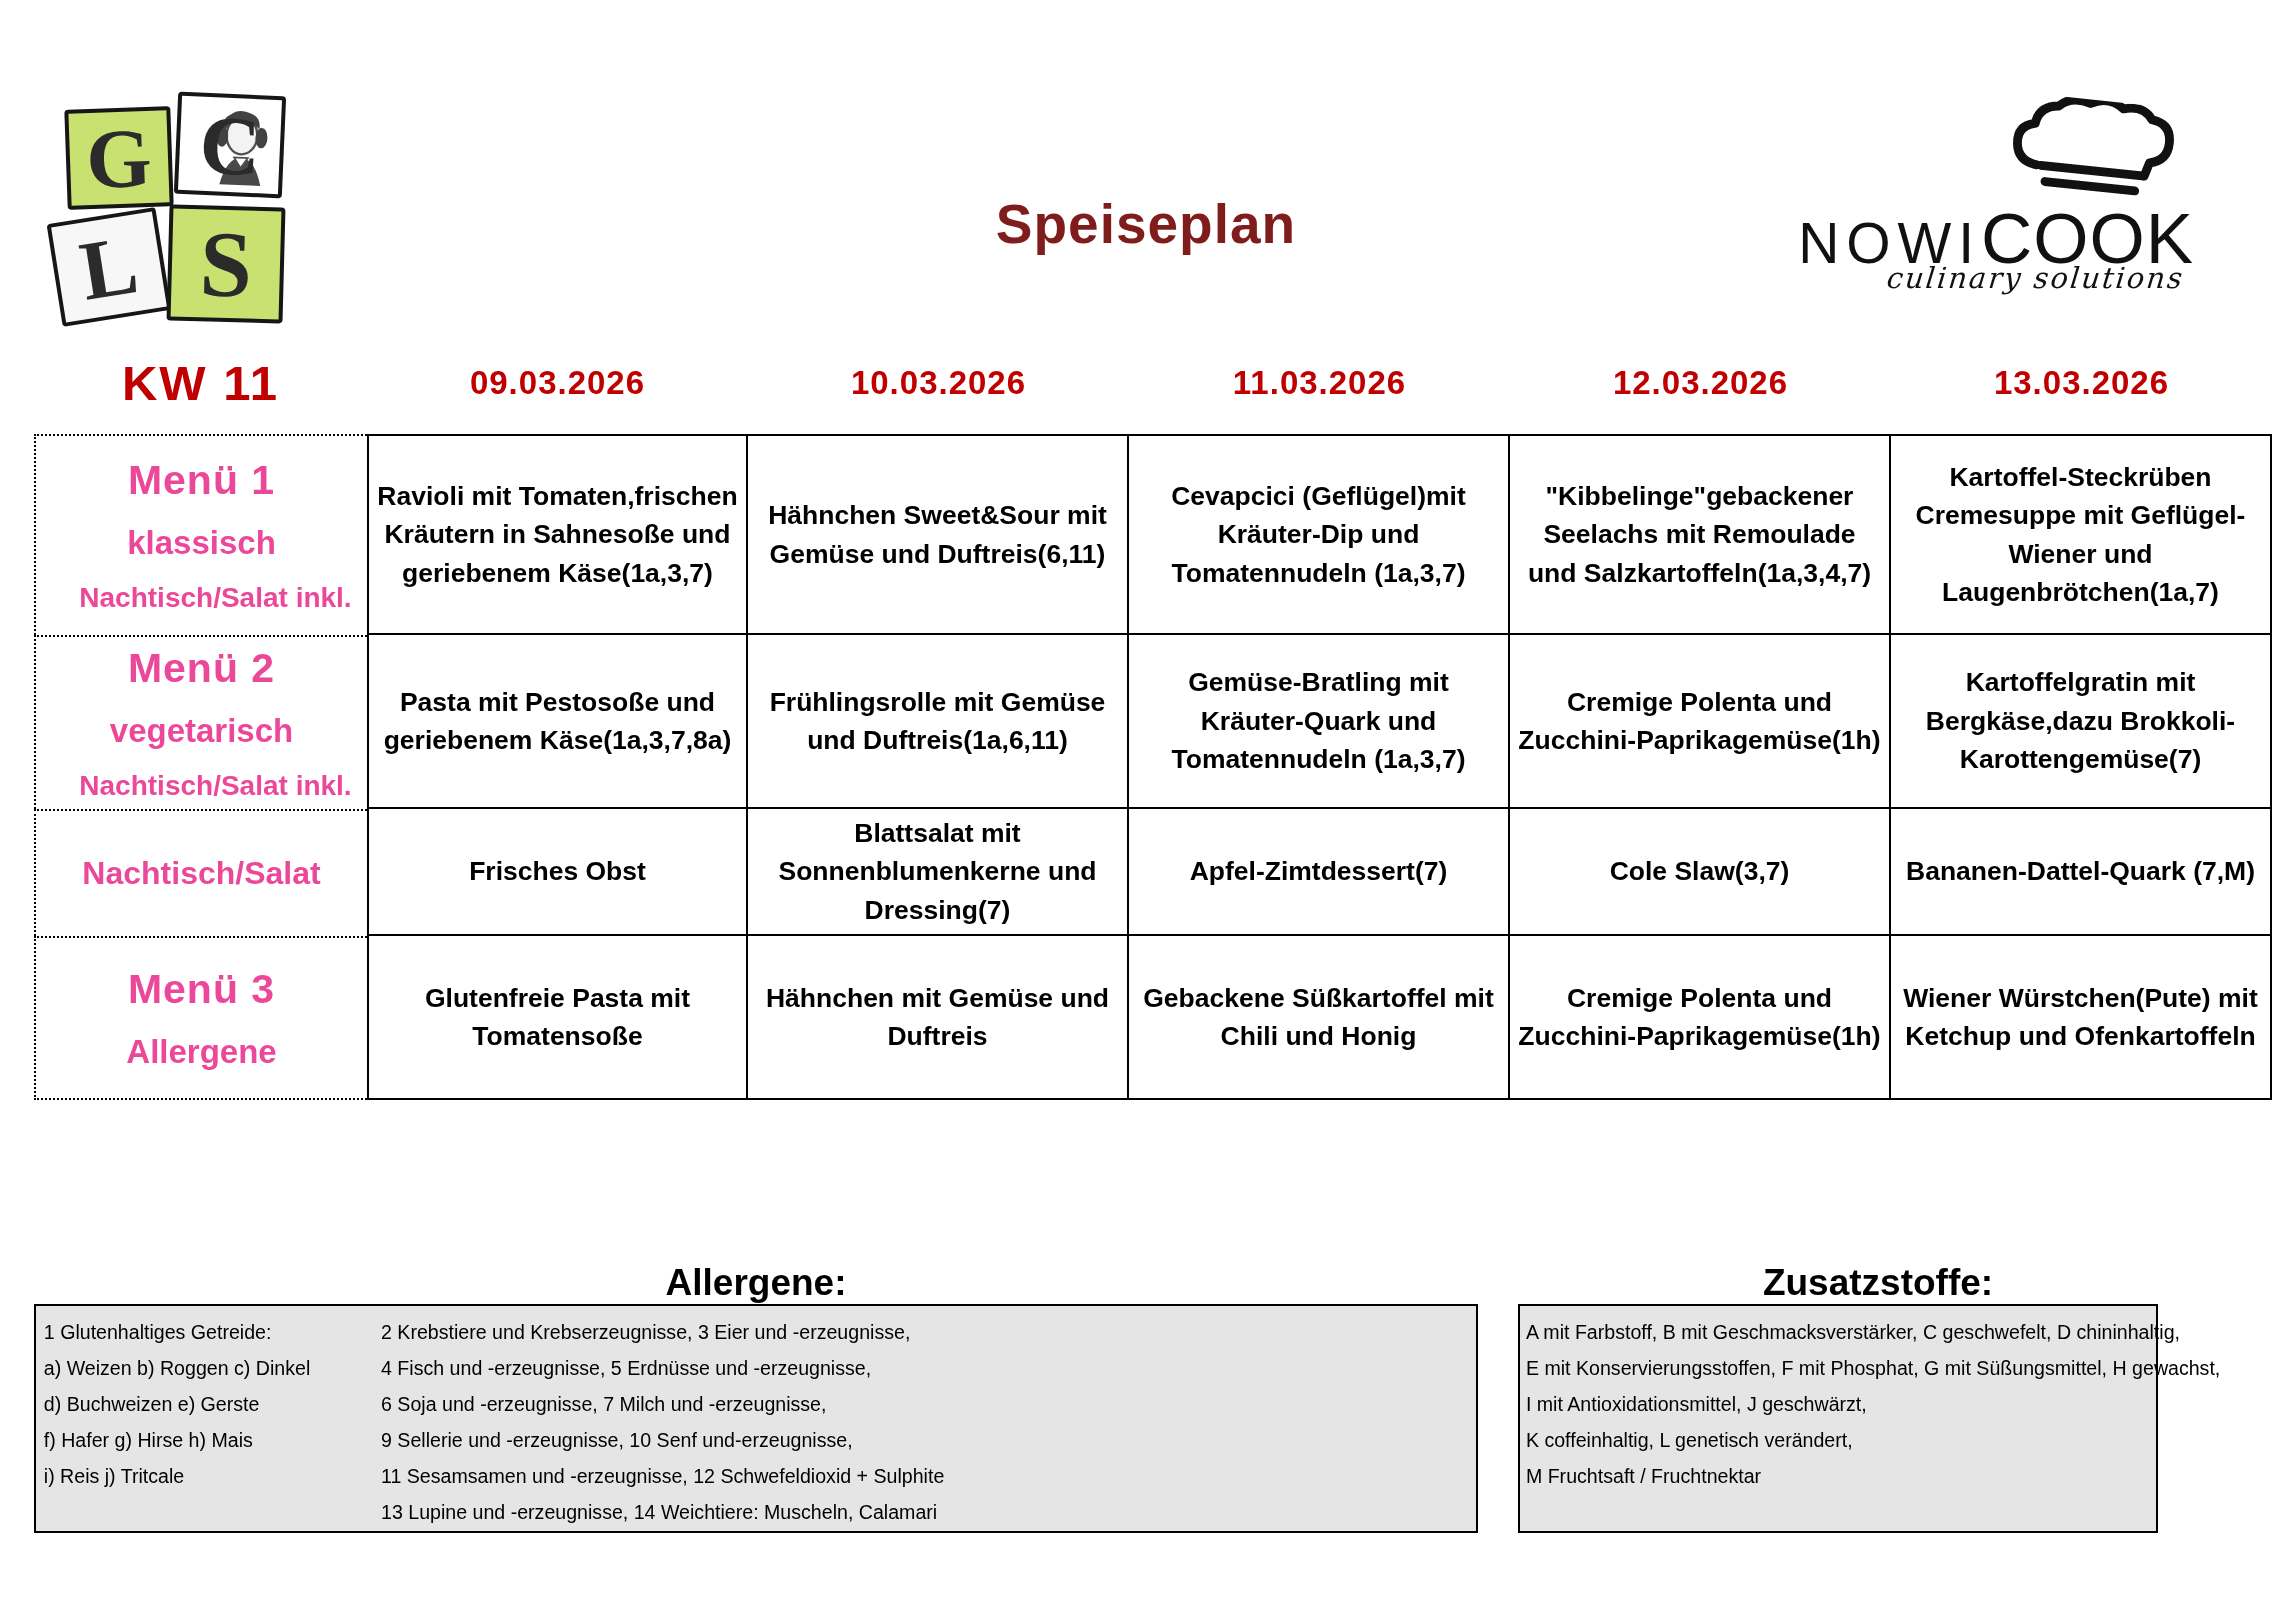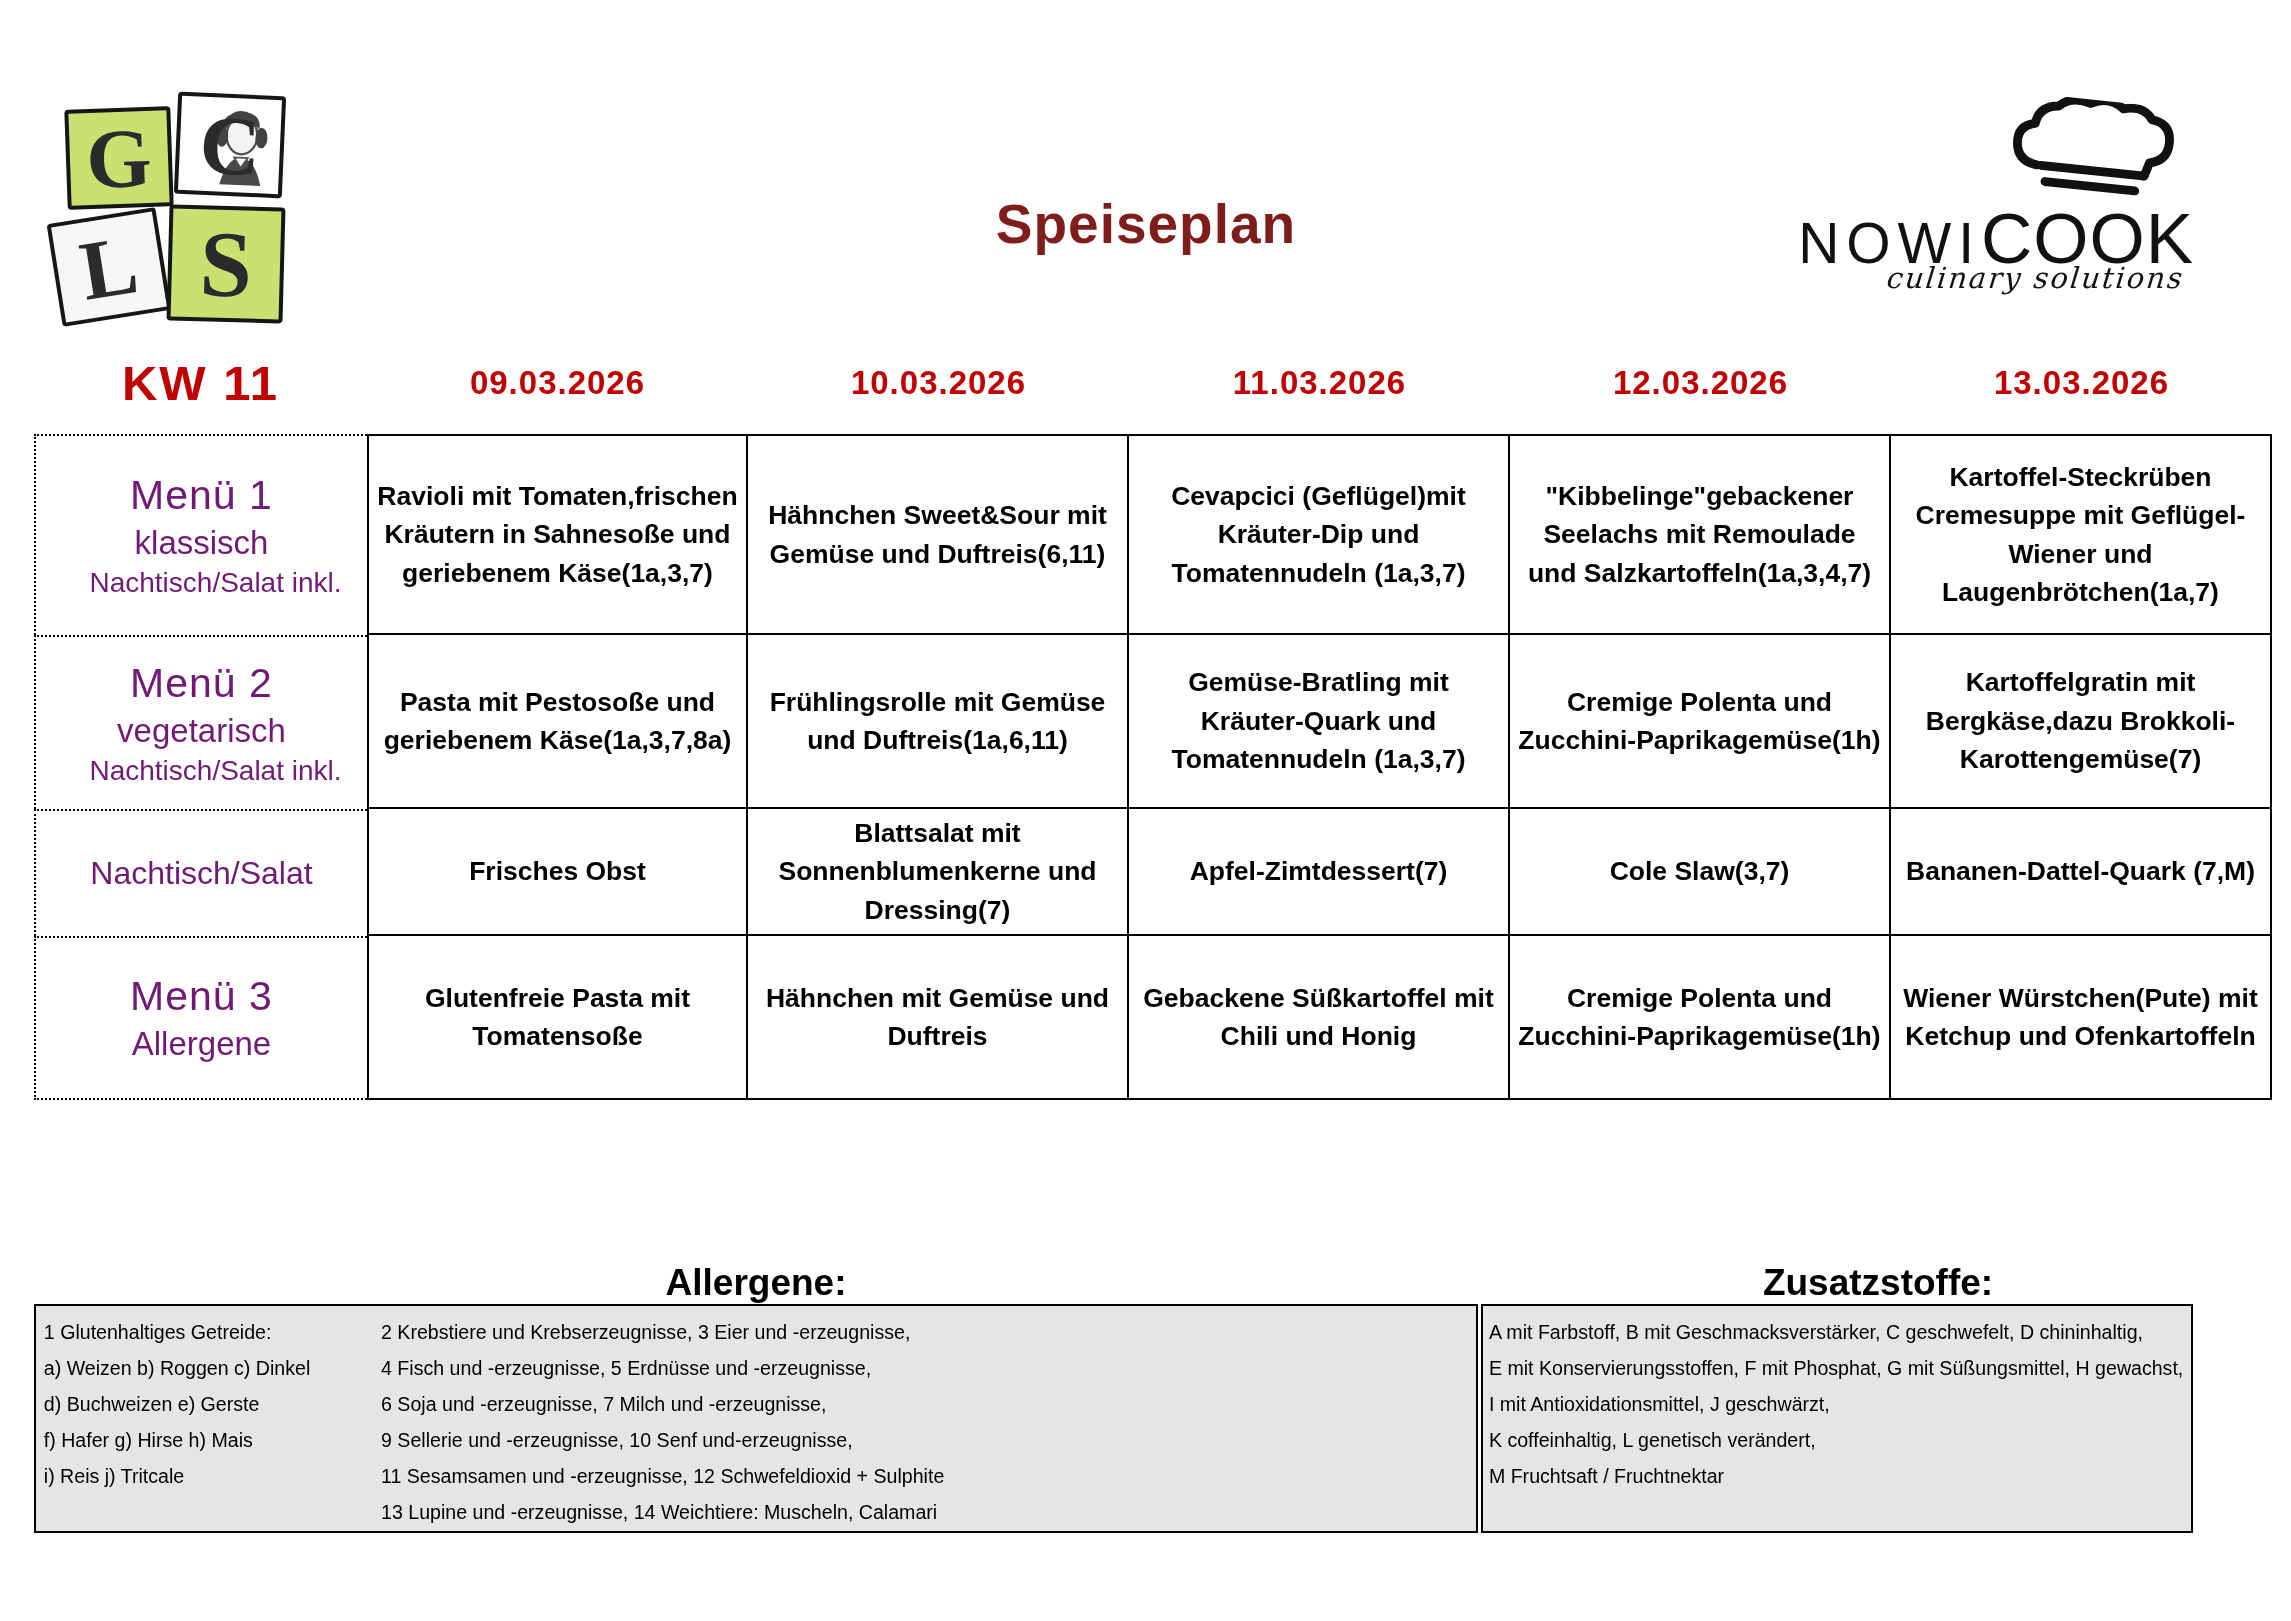--- a/index.html
+++ b/index.html
@@ -73,42 +73,42 @@
   .cell,.label-cell{box-sizing:border-box;display:flex;flex-direction:column;align-items:center;justify-content:center;text-align:center;}
   .cell{
     border-right:2.9px solid #000;border-bottom:2.9px solid #000;
     font-weight:bold;font-size:26.5px;line-height:1.45;
     padding:3.9px 5.9px;background:#fff;
   }
   .cell.top{border-top:2.9px solid #000;}
   .cell.leftsolid{border-left:2.9px solid #000;}
   .label-cell{
     border-left:2px dotted #000;border-top:2px dotted #000;
-    color:#701a75;font-weight:normal;background:#fff;gap:5px;padding:5.9px;
+    color:#ec4899;font-weight:bold;background:#fff;gap:20px;padding:5.9px;
   }
   .label-cell.last{border-bottom:2px dotted #000;}
   .lbl-1{font-size:41px;letter-spacing:1px;}
   .lbl-2{font-size:33px;}
   .lbl-3{font-size:28px;margin-left:28px;}
   .lbl-single{font-size:32px;}
 
   
   .legend-heading{
     position:absolute;top:1262px;
     text-align:center;font-weight:bold;font-size:37px;color:#000;
   }
   .legend-heading.allerg{left:34px;width:1444px;}
   .legend-heading.zusatz{left:1482px;width:792px;}
   .legend-box{
     position:absolute;top:1304px;height:229px;
     border:2.9px solid #000;box-sizing:border-box;background:#e5e5e5;
     font-size:19.6px;color:#000;
   }
   .legend-box.a{left:34px;width:1444px;}
-  .legend-box.b{left:1481px;width:712px;}
+  .legend-box.b{left:1518px;width:640px;}
   .leg-col{position:absolute;top:0;bottom:0;padding-top:7.8px;}
   .leg-col .line{line-height:36px;white-space:nowrap;}
   .col1{left:7.8px;width:333px;}
   .col2{left:345px;width:725px;}
   .col3{left:1070px;width:365px;border-left:2.9px solid #000;padding-left:11.8px;box-sizing:border-box;}
   .colz{left:5.9px;right:5.9px;}
 </style>
 </head>
 <body>
 

